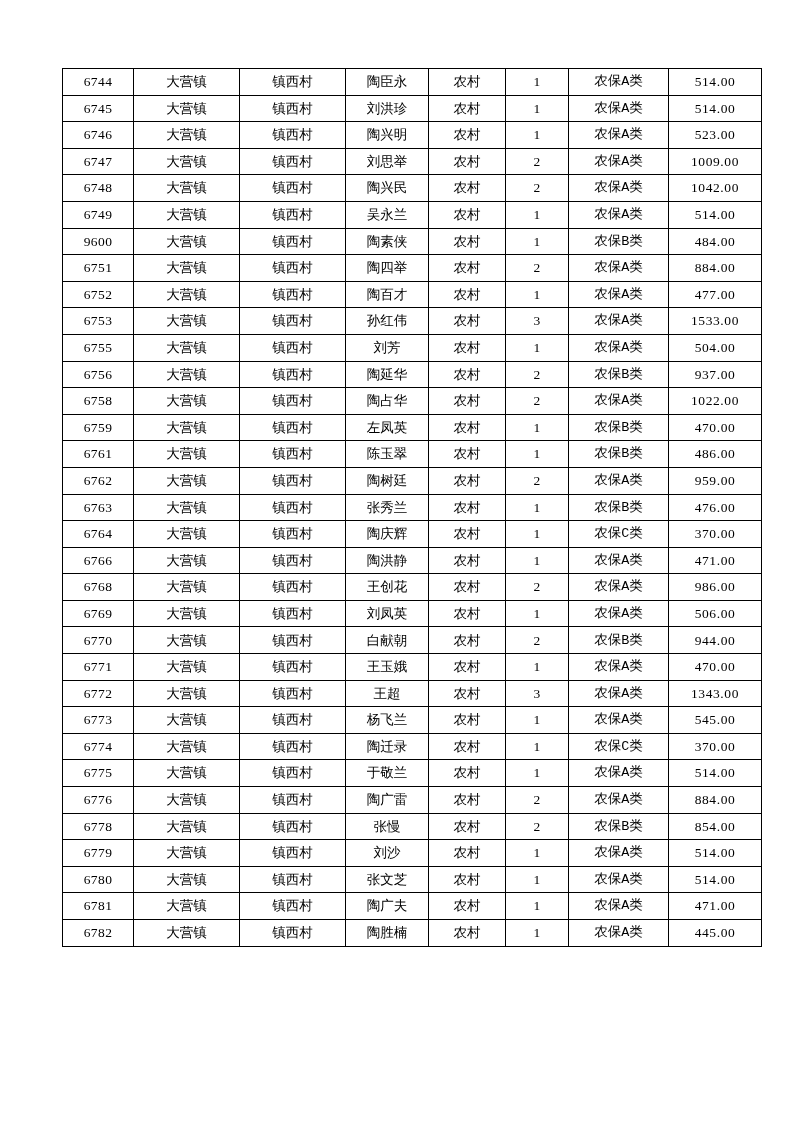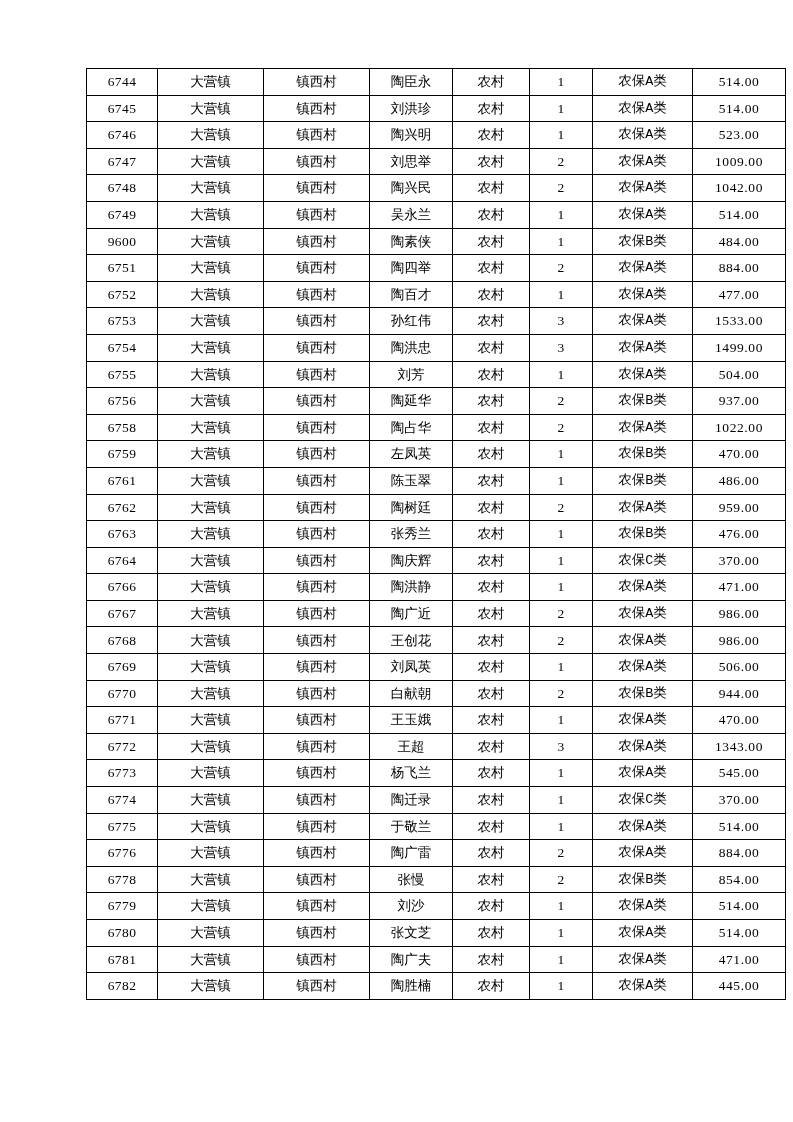--- a/index.html
+++ b/index.html
@@ -17,21 +17,20 @@
   .page {
     box-sizing: border-box;
     width: 793px;
     height: 1122px;
     padding: 68px 62px 0 62px;
   }
   table.data-table {
     border-collapse: collapse;
     width: 669px;
     table-layout: fixed;
-    margin-left: 24px;
   }
   table.data-table td {
     border: 1px solid #000000;
     height: 25.6px;
     text-align: center;
     vertical-align: middle;
     font-size: 13.5px;
     line-height: 1;
     padding: 0;
     overflow: hidden;
@@ -152,30 +151,20 @@
           <td class="c-id">6753</td>
           <td class="c-town">大营镇</td>
           <td class="c-village">镇西村</td>
           <td class="c-name">孙红伟</td>
           <td class="c-type">农村</td>
           <td class="c-count">3</td>
           <td class="c-cat">农保A类</td>
           <td class="c-amount">1533.00</td>
         </tr>
         <tr>
-          <td class="c-id">6754</td>
-          <td class="c-town">大营镇</td>
-          <td class="c-village">镇西村</td>
-          <td class="c-name">陶洪忠</td>
-          <td class="c-type">农村</td>
-          <td class="c-count">3</td>
-          <td class="c-cat">农保A类</td>
-          <td class="c-amount">1499.00</td>
-        </tr>
-        <tr>
           <td class="c-id">6755</td>
           <td class="c-town">大营镇</td>
           <td class="c-village">镇西村</td>
           <td class="c-name">刘芳</td>
           <td class="c-type">农村</td>
           <td class="c-count">1</td>
           <td class="c-cat">农保A类</td>
           <td class="c-amount">504.00</td>
         </tr>
         <tr>
@@ -250,30 +239,20 @@
         </tr>
         <tr>
           <td class="c-id">6766</td>
           <td class="c-town">大营镇</td>
           <td class="c-village">镇西村</td>
           <td class="c-name">陶洪静</td>
           <td class="c-type">农村</td>
           <td class="c-count">1</td>
           <td class="c-cat">农保A类</td>
           <td class="c-amount">471.00</td>
-        </tr>
-        <tr>
-          <td class="c-id">6767</td>
-          <td class="c-town">大营镇</td>
-          <td class="c-village">镇西村</td>
-          <td class="c-name">陶广近</td>
-          <td class="c-type">农村</td>
-          <td class="c-count">2</td>
-          <td class="c-cat">农保A类</td>
-          <td class="c-amount">986.00</td>
         </tr>
         <tr>
           <td class="c-id">6768</td>
           <td class="c-town">大营镇</td>
           <td class="c-village">镇西村</td>
           <td class="c-name">王创花</td>
           <td class="c-type">农村</td>
           <td class="c-count">2</td>
           <td class="c-cat">农保A类</td>
           <td class="c-amount">986.00</td>

